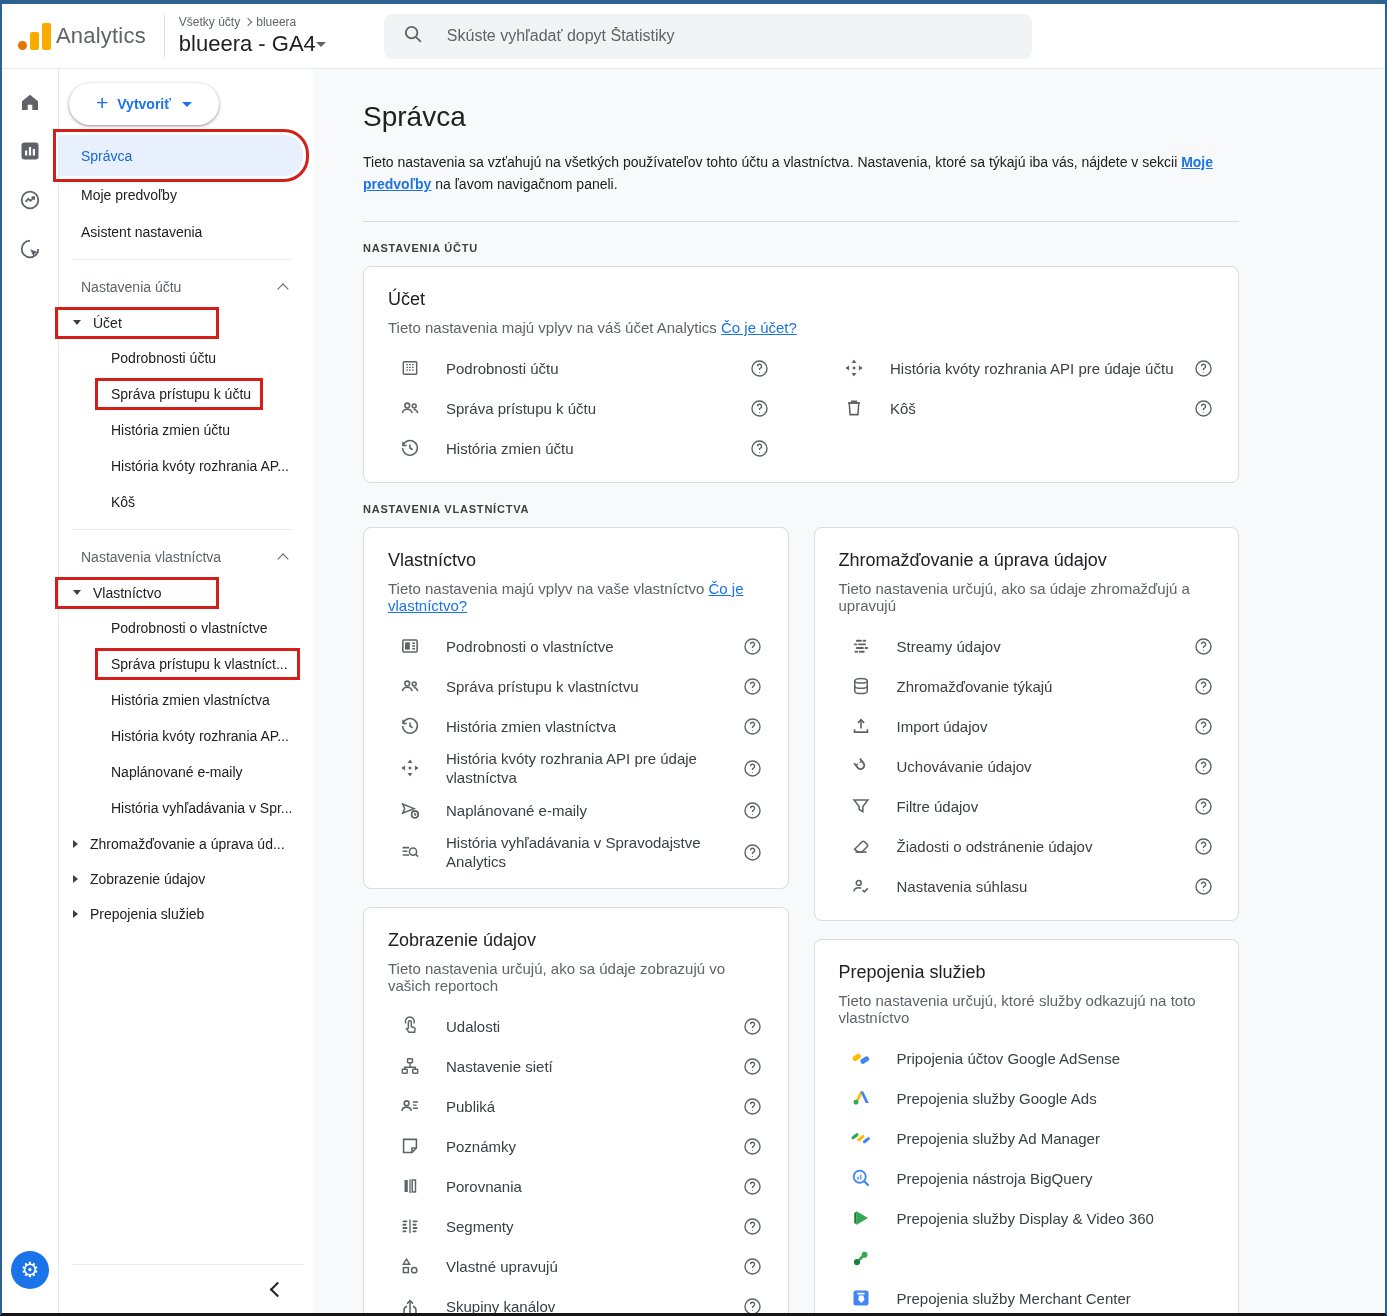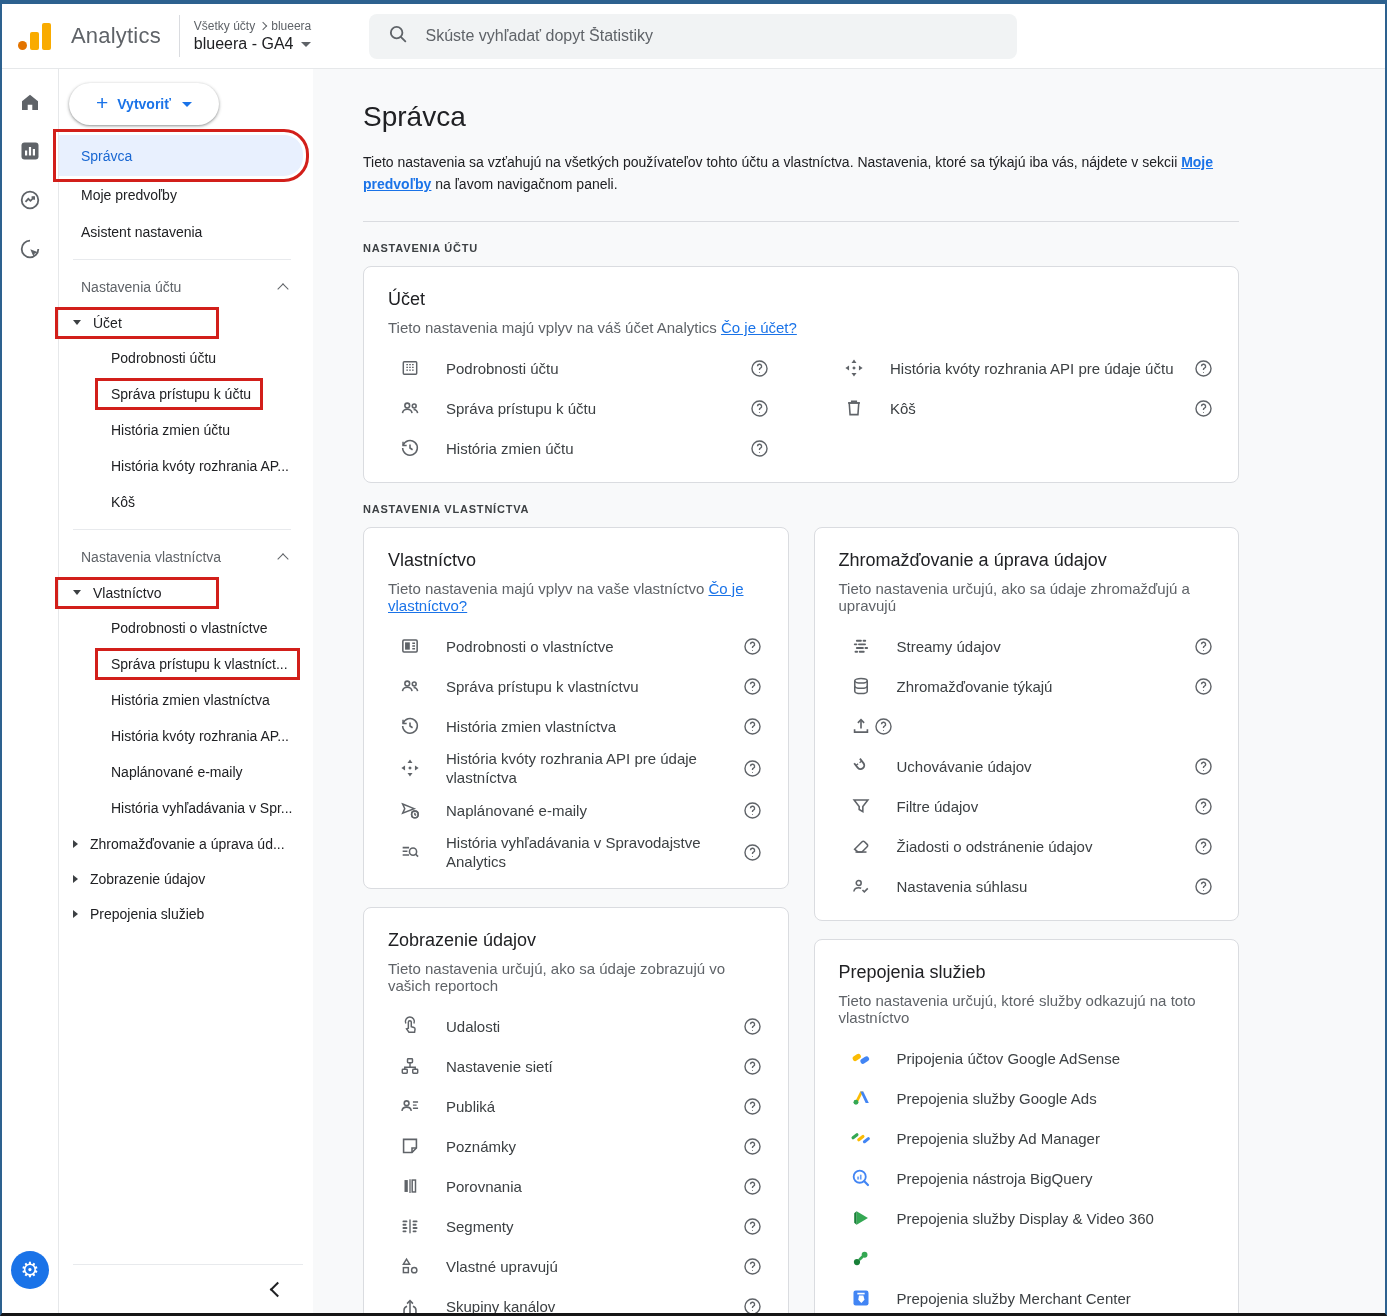--- a/index.html
+++ b/index.html
@@ -6,29 +6,29 @@
   body{width:1387px;height:1316px;font-family:"Liberation Sans","DejaVu Sans",sans-serif;-webkit-font-smoothing:antialiased;}
   .window{box-sizing:border-box;width:1387px;height:1316px;background:#fff;
     border-top:4px solid #2d618f;border-left:2px solid #2d618f;border-right:2px solid #2d618f;border-bottom:3px solid #151515;
     display:flex;flex-direction:column;overflow:hidden;}
   
   .topbar{height:64px;min-height:64px;display:flex;align-items:center;background:#fff;border-bottom:1px solid #e6e8ea;}
   .logo{display:flex;align-items:flex-end;gap:3px;margin-left:16px;height:28px;}
   .logo .dot{width:9px;height:9px;border-radius:50%;background:#e37400;}
   .logo .bar1{width:9px;height:18px;border-radius:2px;background:#f9ab00;}
   .logo .bar2{width:9px;height:27px;border-radius:2px;background:#f9ab00;}
-  .product{font-size:22px;color:#5f6368;margin-left:20px;letter-spacing:.2px;}
+  .product{font-size:22px;color:#5f6368;margin-left:5px;letter-spacing:.2px;}
   .tb-div{width:1px;height:42px;background:#dadce0;margin:0 14px 0 18px;}
   .crumbs{display:flex;flex-direction:column;justify-content:center;gap:2px;}
   .crumb-top{display:flex;align-items:center;font-size:12px;color:#5f6368;gap:5px;}
   .chev-r{width:5px;height:5px;border-right:1.6px solid #5f6368;border-top:1.6px solid #5f6368;transform:rotate(45deg);display:inline-block;}
-  .entity-row{display:flex;align-items:center;gap:8px;font-size:16px;color:#202124;cursor:pointer;}
+  .entity-row{display:flex;align-items:center;font-size:22px;color:#202124;cursor:pointer;}
   .caret-dn{width:0;height:0;border-left:5px solid transparent;border-right:5px solid transparent;border-top:5px solid #5f6368;display:inline-block;}
   .searchbox{margin-left:58px;width:612px;height:45px;background:#f1f3f4;border-radius:8px;display:flex;align-items:center;padding:0 18px;gap:14px;}
-  .searchbox input{border:none;outline:none;background:transparent;font-size:16px;color:#14532d;width:100%;font-family:inherit;}
+  .searchbox input{border:none;outline:none;background:transparent;font-size:16px;color:#14532d;width:100%;font-family:inherit;margin-left:7px;}
   .searchbox input::placeholder{color:#5f6368;opacity:1;}
   
   .bodyrow{flex:1;display:flex;min-height:0;}
   .rail{width:56px;min-width:56px;border-right:1px solid #e6e8ea;display:flex;flex-direction:column;align-items:center;padding-top:20px;gap:23px;background:#fff;}
   .rail .ricon{width:26px;height:26px;display:flex;align-items:center;justify-content:center;cursor:pointer;}
   .rail .spacer{flex:1;}
   .gear-btn{width:38px;height:38px;border-radius:50%;background:#1a73e8;display:flex;align-items:center;justify-content:center;margin-bottom:24px;cursor:pointer;}
   .gear-btn span{color:#fff;font-size:21px;line-height:1;font-family:"DejaVu Sans",sans-serif;}
   
   .sidebar{width:254px;min-width:254px;display:flex;flex-direction:column;padding-top:12px;background:#fff;}
@@ -655,20 +655,21 @@
                         </span>
                       </div>
                       <div class="item">
                         <span class="ico">
                           <svg viewBox="0 0 24 24" width="22" height="22" fill="none" stroke="#5f6368" stroke-width="1.8">
                             <path d="M12 14.8V5.4"></path>
                             <path d="M8.6 8.6 12 5.2l3.4 3.4"></path>
                             <path d="M5 15.5v3.2h14v-3.2"></path>
                           </svg>
                         </span>
+                        <span class="lbl">Import údajov</span>
                         <span class="help">
                           <svg viewBox="0 0 24 24" width="21" height="21" fill="none" stroke="#5f6368" stroke-width="1.6">
                             <circle cx="12" cy="12" r="8.6"></circle>
                             <path d="M9.7 9.5a2.35 2.35 0 1 1 3.4 2.1c-.7.35-1.1.8-1.1 1.6v.5"></path>
                             <circle cx="12" cy="16.5" r=".6" fill="#5f6368" stroke="none"></circle>
                           </svg>
                         </span>
                       </div>
                       <div class="item">
                         <span class="ico">

